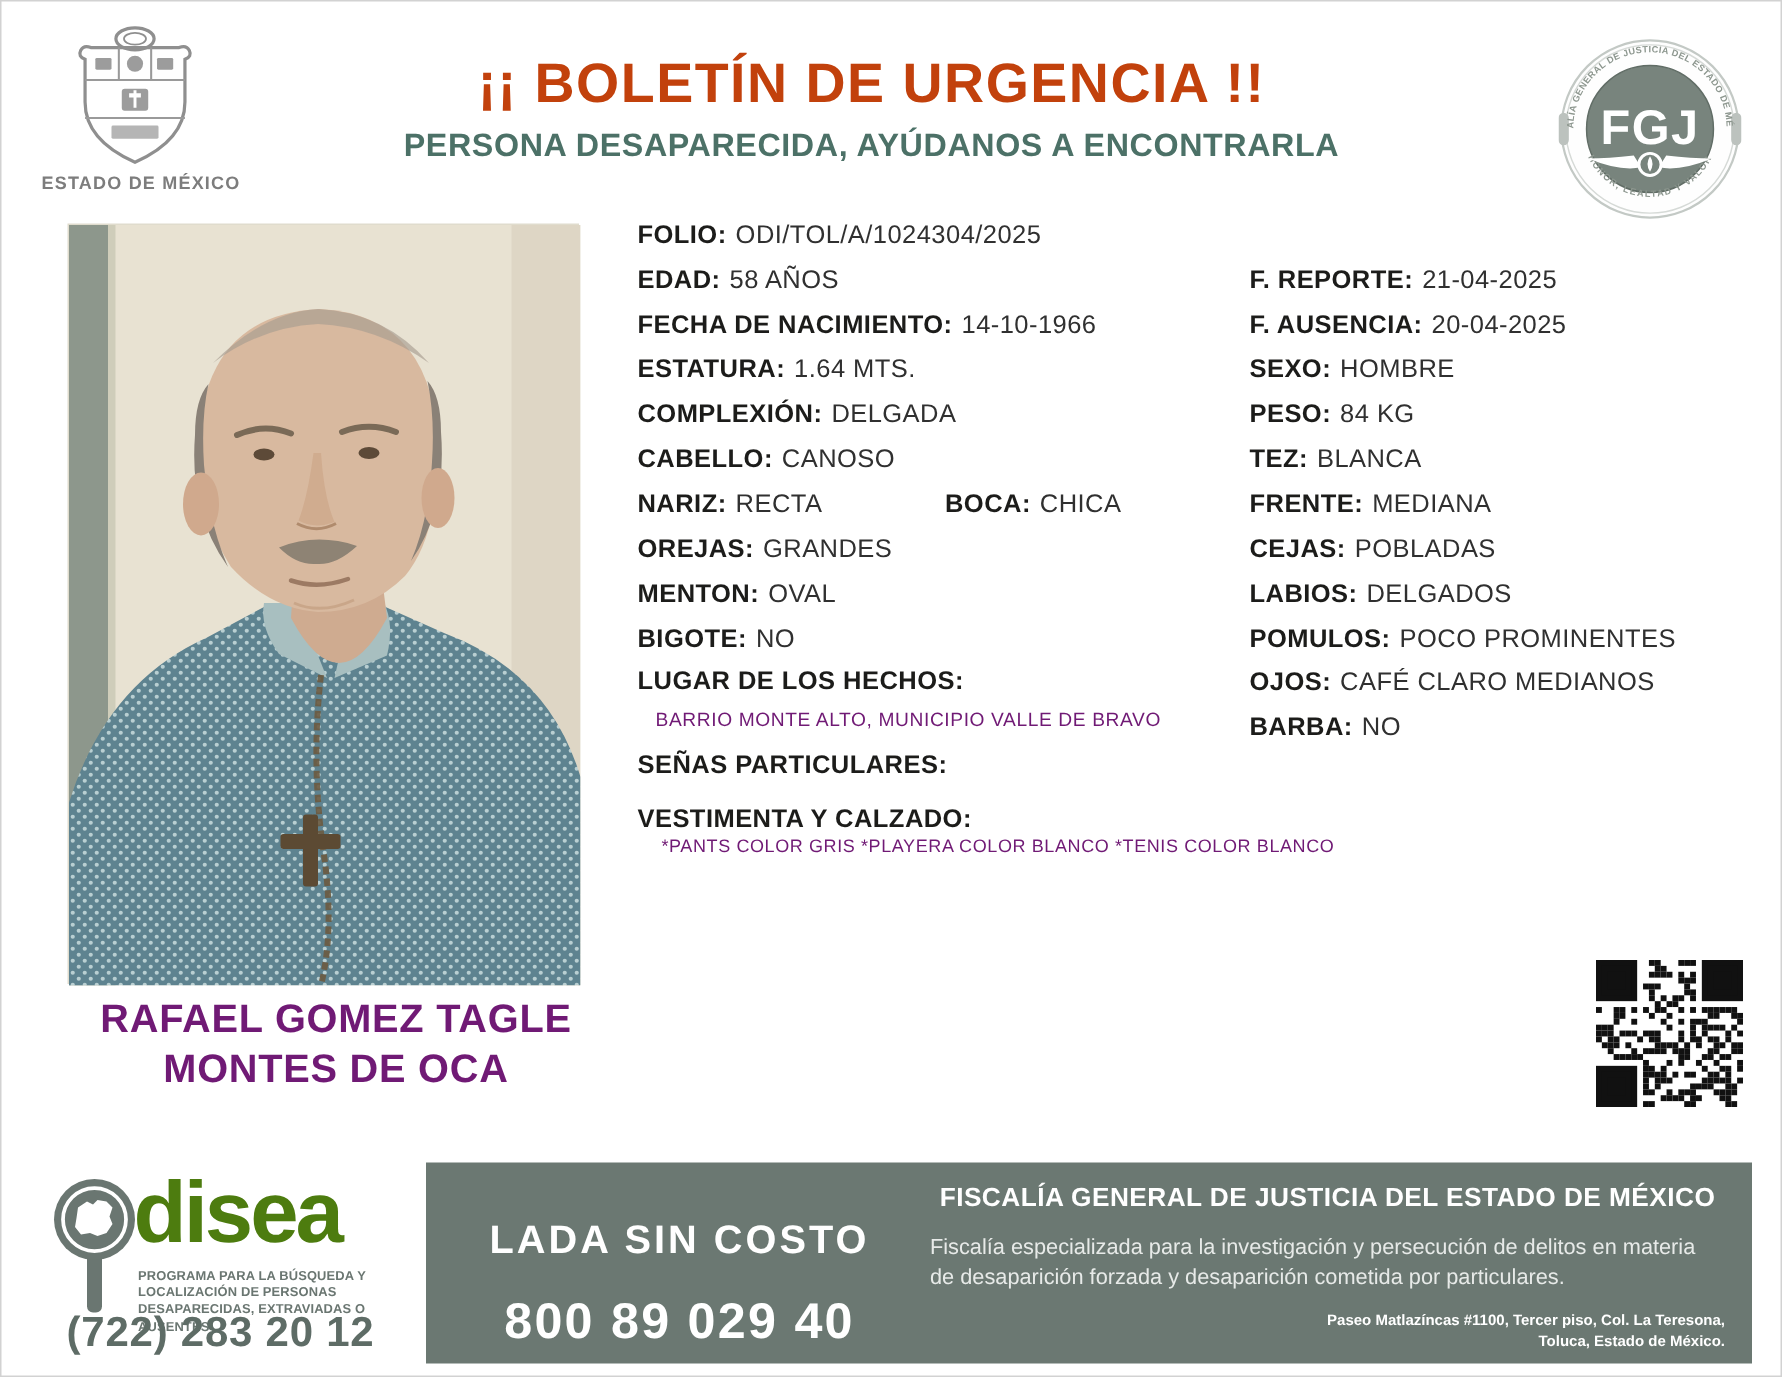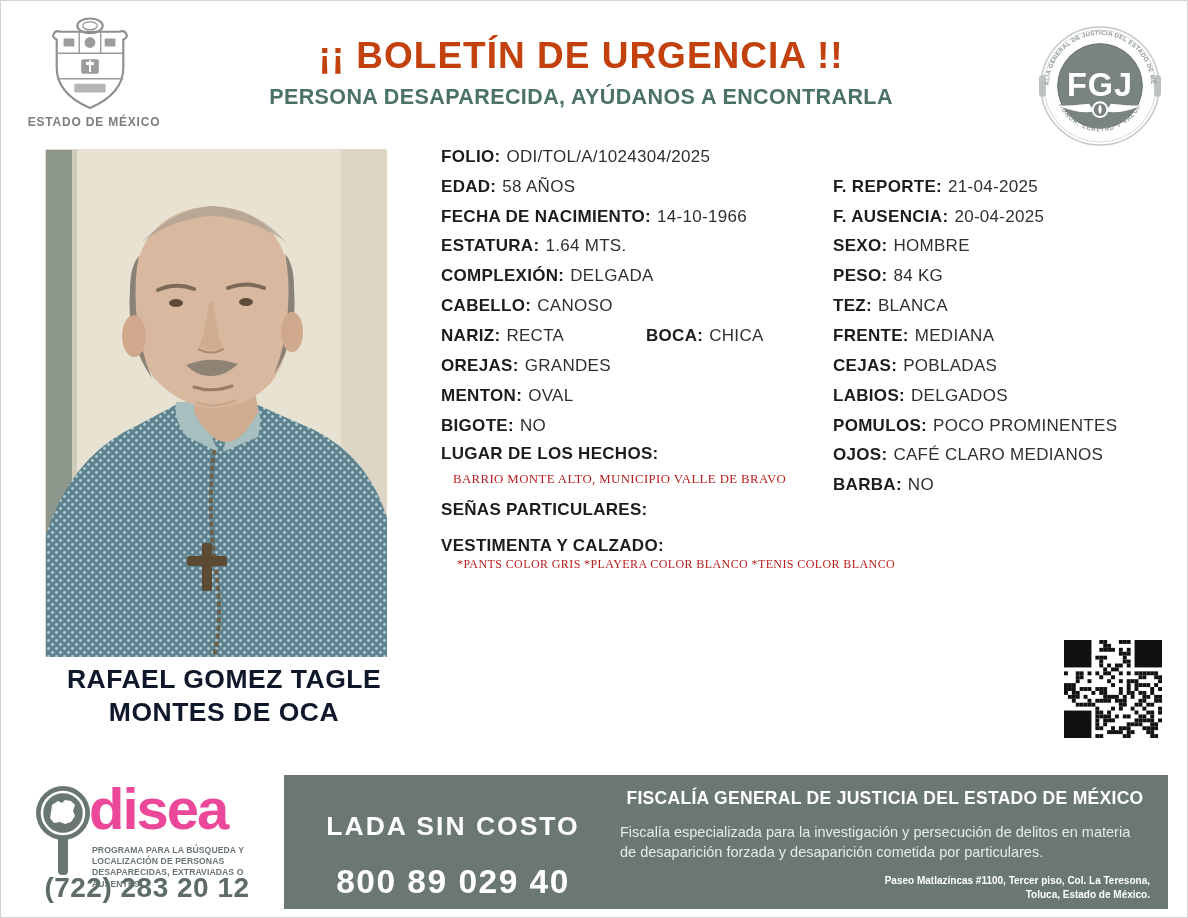--- a/index.html
+++ b/index.html
@@ -16,33 +16,33 @@
   }
   .title-wrap { position: absolute; left: 220px; top: 34px; width: 720px; text-align: center; }
   .title { font-size: 37px; font-weight: 800; letter-spacing: 1px; color: #c2410c; }
   .subtitle { margin-top: 8px; font-size: 21.5px; font-weight: 800; letter-spacing: 0.4px; color: #4c7167; }
   .fgj { position: absolute; left: 1038px; top: 24px; width: 122px; height: 122px; }
   
   .photo { position: absolute; left: 44px; top: 148px; width: 341px; height: 507px;
            border: 1px solid #e0dccd; }
   .name {
     position: absolute; left: 8px; top: 662px; width: 430px; text-align: center;
-    font-size: 26.5px; font-weight: 800; color: #0f172a; line-height: 1.26; letter-spacing: 0.5px;
+    font-size: 26.5px; font-weight: 800; color: #701a75; line-height: 1.26; letter-spacing: 0.5px;
   }
   
-  .col-left  { position: absolute; left: 440px; top: 141px; width: 400px; }
+  .col-left  { position: absolute; left: 424px; top: 141px; width: 400px; }
   .col-right { position: absolute; left: 832px; top: 170.85px; width: 352px; }
   .frow { position: relative; height: 29.85px; display: flex; align-items: center; white-space: nowrap; }
   .flabel { font-size: 17px; font-weight: 800; color: #1c1c1a; letter-spacing: 0.3px; margin-right: 6px; }
   .fvalue { font-size: 17px; font-weight: 400; color: #303030; letter-spacing: 0.3px; }
   .pair2 { position: absolute; left: 205px; display: flex; align-items: center; }
   .frow-tall { height: 28px; }
   .sub-value {
-    padding-left: 12px; font-size: 12.8px; color: #b91c1c; letter-spacing: 0.4px;
-    height: 22px; display: flex; align-items: center; white-space: nowrap; font-family: Liberation Serif, serif;
+    padding-left: 12px; font-size: 12.8px; color: #701a75; letter-spacing: 0.4px;
+    height: 22px; display: flex; align-items: center; white-space: nowrap;
   }
   .senas-row { margin-top: 7px; height: 26px; }
   .vest-row { margin-top: 12px; height: 21px; }
   .sub-value2 { padding-left: 16px; font-size: 12px; height: 16px; }
   
   .qr { position: absolute; left: 1063px; top: 639px; width: 98px; height: 98px; background: #fff; }
   .qr svg { width: 100%; height: 100%; }
   .qr rect { fill: #111; }
   
   .band {
@@ -53,21 +53,21 @@
   .lada-label { font-size: 26.5px; font-weight: 800; letter-spacing: 2px; }
   .lada-phone { margin-top: 21px; font-size: 33.5px; font-weight: 800; letter-spacing: 1.5px; }
   .fiscalia-block { position: absolute; left: 336px; right: 18px; top: 13px; color: #fff; }
   .fiscalia-title { font-size: 17.5px; font-weight: 800; letter-spacing: 0.3px; text-align: center; }
   .fiscalia-desc { margin-top: 13px; font-size: 14.5px; color: #e7eae8; line-height: 1.38; text-align: left; }
   .fiscalia-addr { margin-top: 12px; font-size: 10px; font-weight: 800; text-align: right; line-height: 1.35; }
   
   .odisea-glass { position: absolute; left: 34px; top: 784px; width: 58px; height: 92px; }
   .odisea-word {
     position: absolute; left: 88px; top: 779px; font-size: 58px; font-weight: 800;
-    letter-spacing: -2px; color: #ec4899; line-height: 1;
+    letter-spacing: -2px; color: #4d7c0f; line-height: 1;
   }
   .odisea-tagline {
     position: absolute; left: 91px; top: 844px; width: 190px;
     font-size: 8.6px; font-weight: 600; color: #6a7671; line-height: 1.3; letter-spacing: 0.1px;
   }
   .odisea-phone {
     position: absolute; left: 24px; top: 871px; width: 244px; text-align: center;
     font-size: 28px; font-weight: 800; color: #5e6c66; letter-spacing: 0.5px;
   }
 </style>

